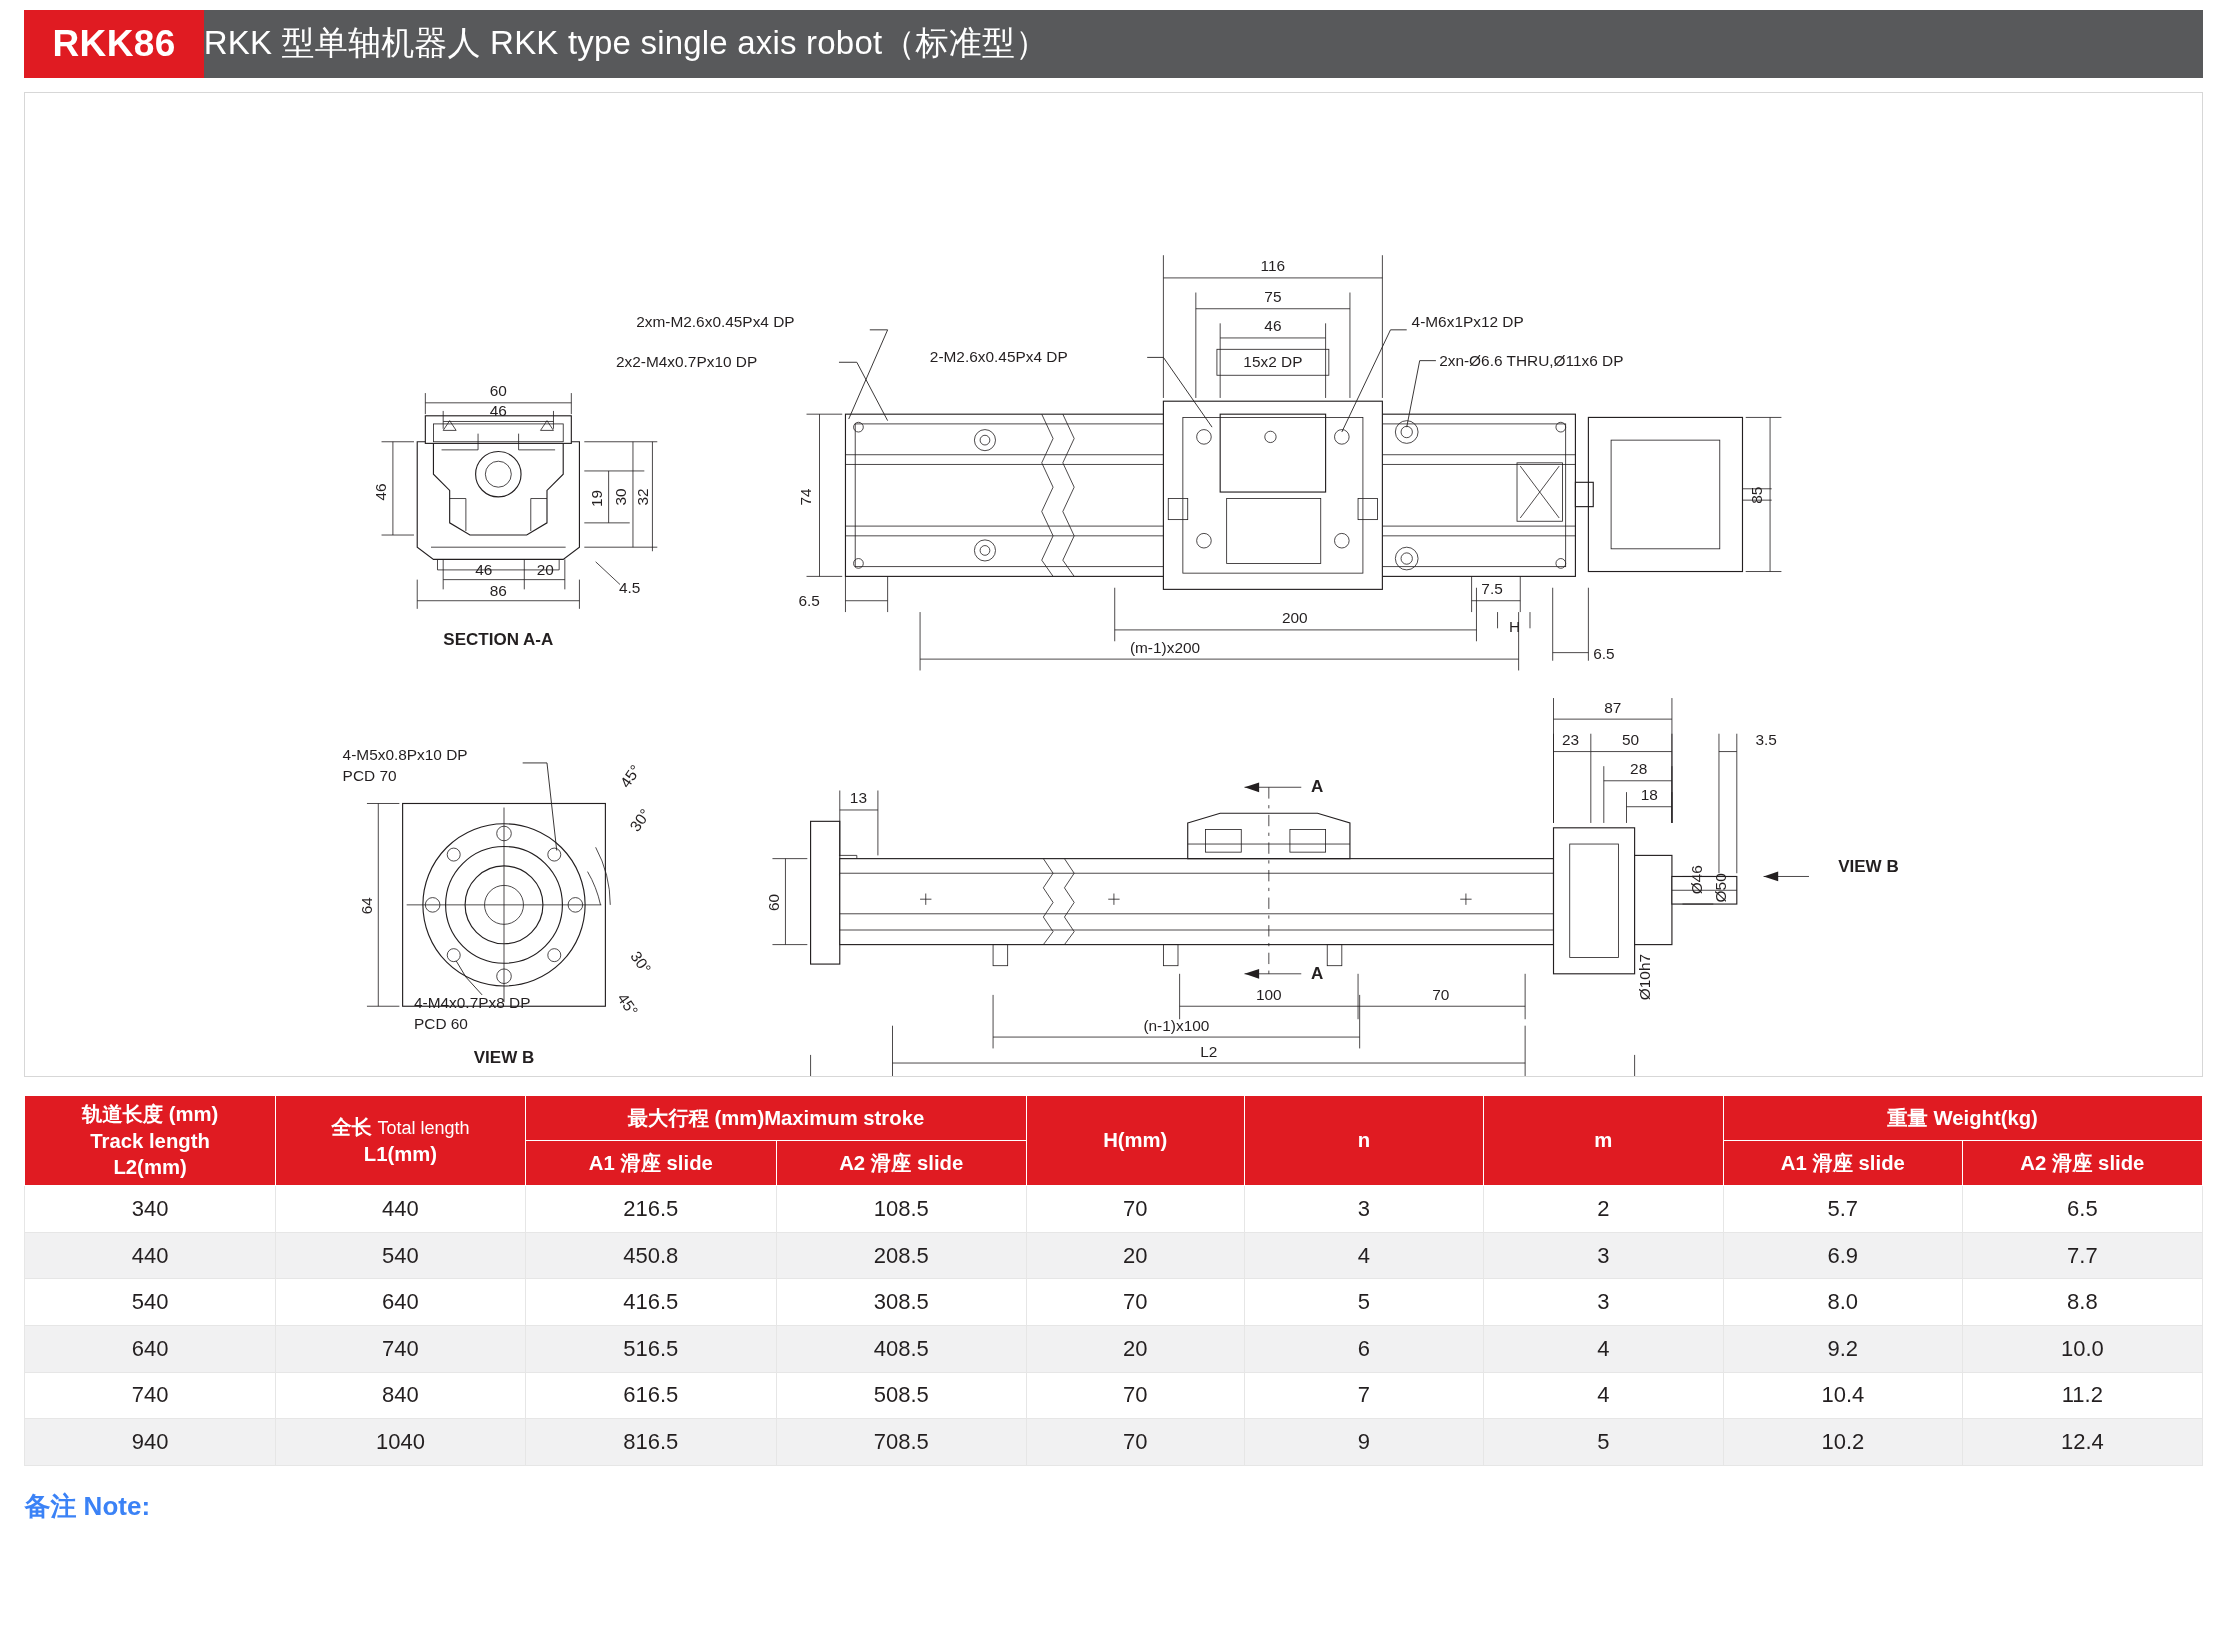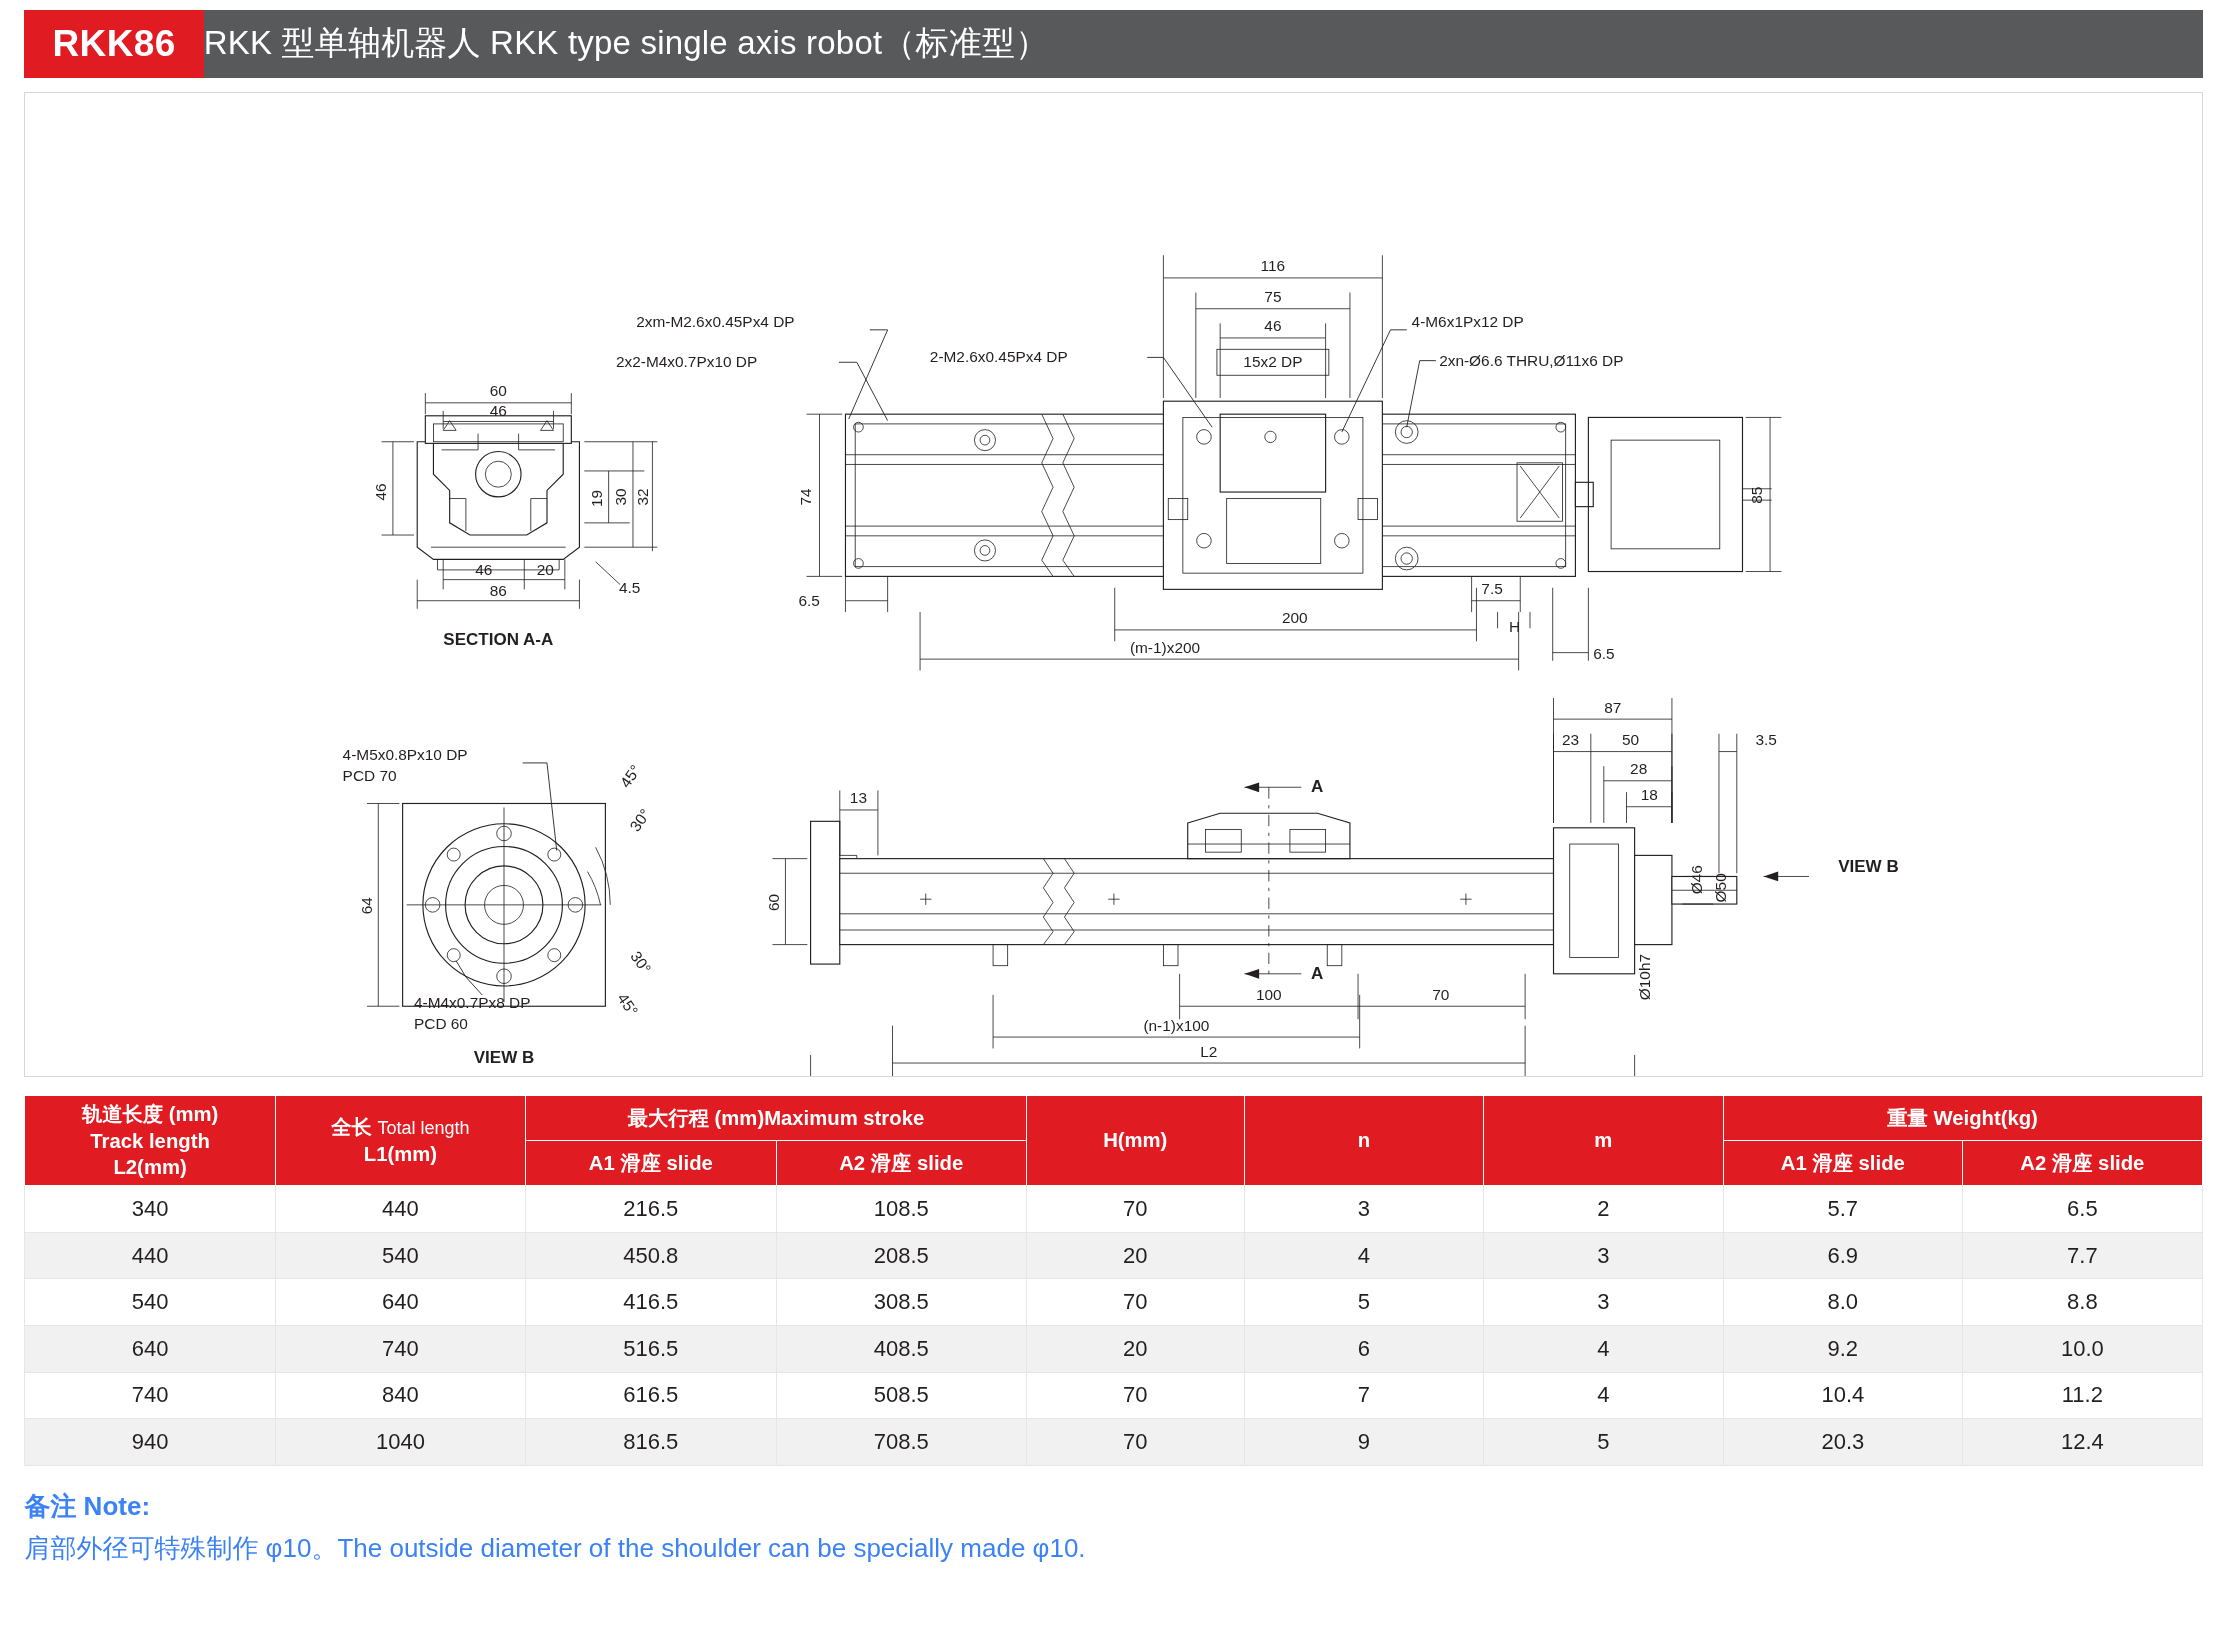--- a/index.html
+++ b/index.html
@@ -578,25 +578,24 @@
         <td>11.2</td>
       </tr>
       <tr class="alt">
         <td>940</td>
         <td>1040</td>
         <td>816.5</td>
         <td>708.5</td>
         <td>70</td>
         <td>9</td>
         <td>5</td>
-        <td>20.3</td>
+        <td>10.2</td>
         <td>12.4</td>
       </tr>
     </tbody>
   </table>
 
   <div class="note">
     <span class="note-title">备注 Note:</span>
-    <span>肩部外径可特殊制作 φ10。The outside diameter of the shoulder can be specially made φ10.</span>
   </div>
 
 </div>
 
 
 </body></html>

